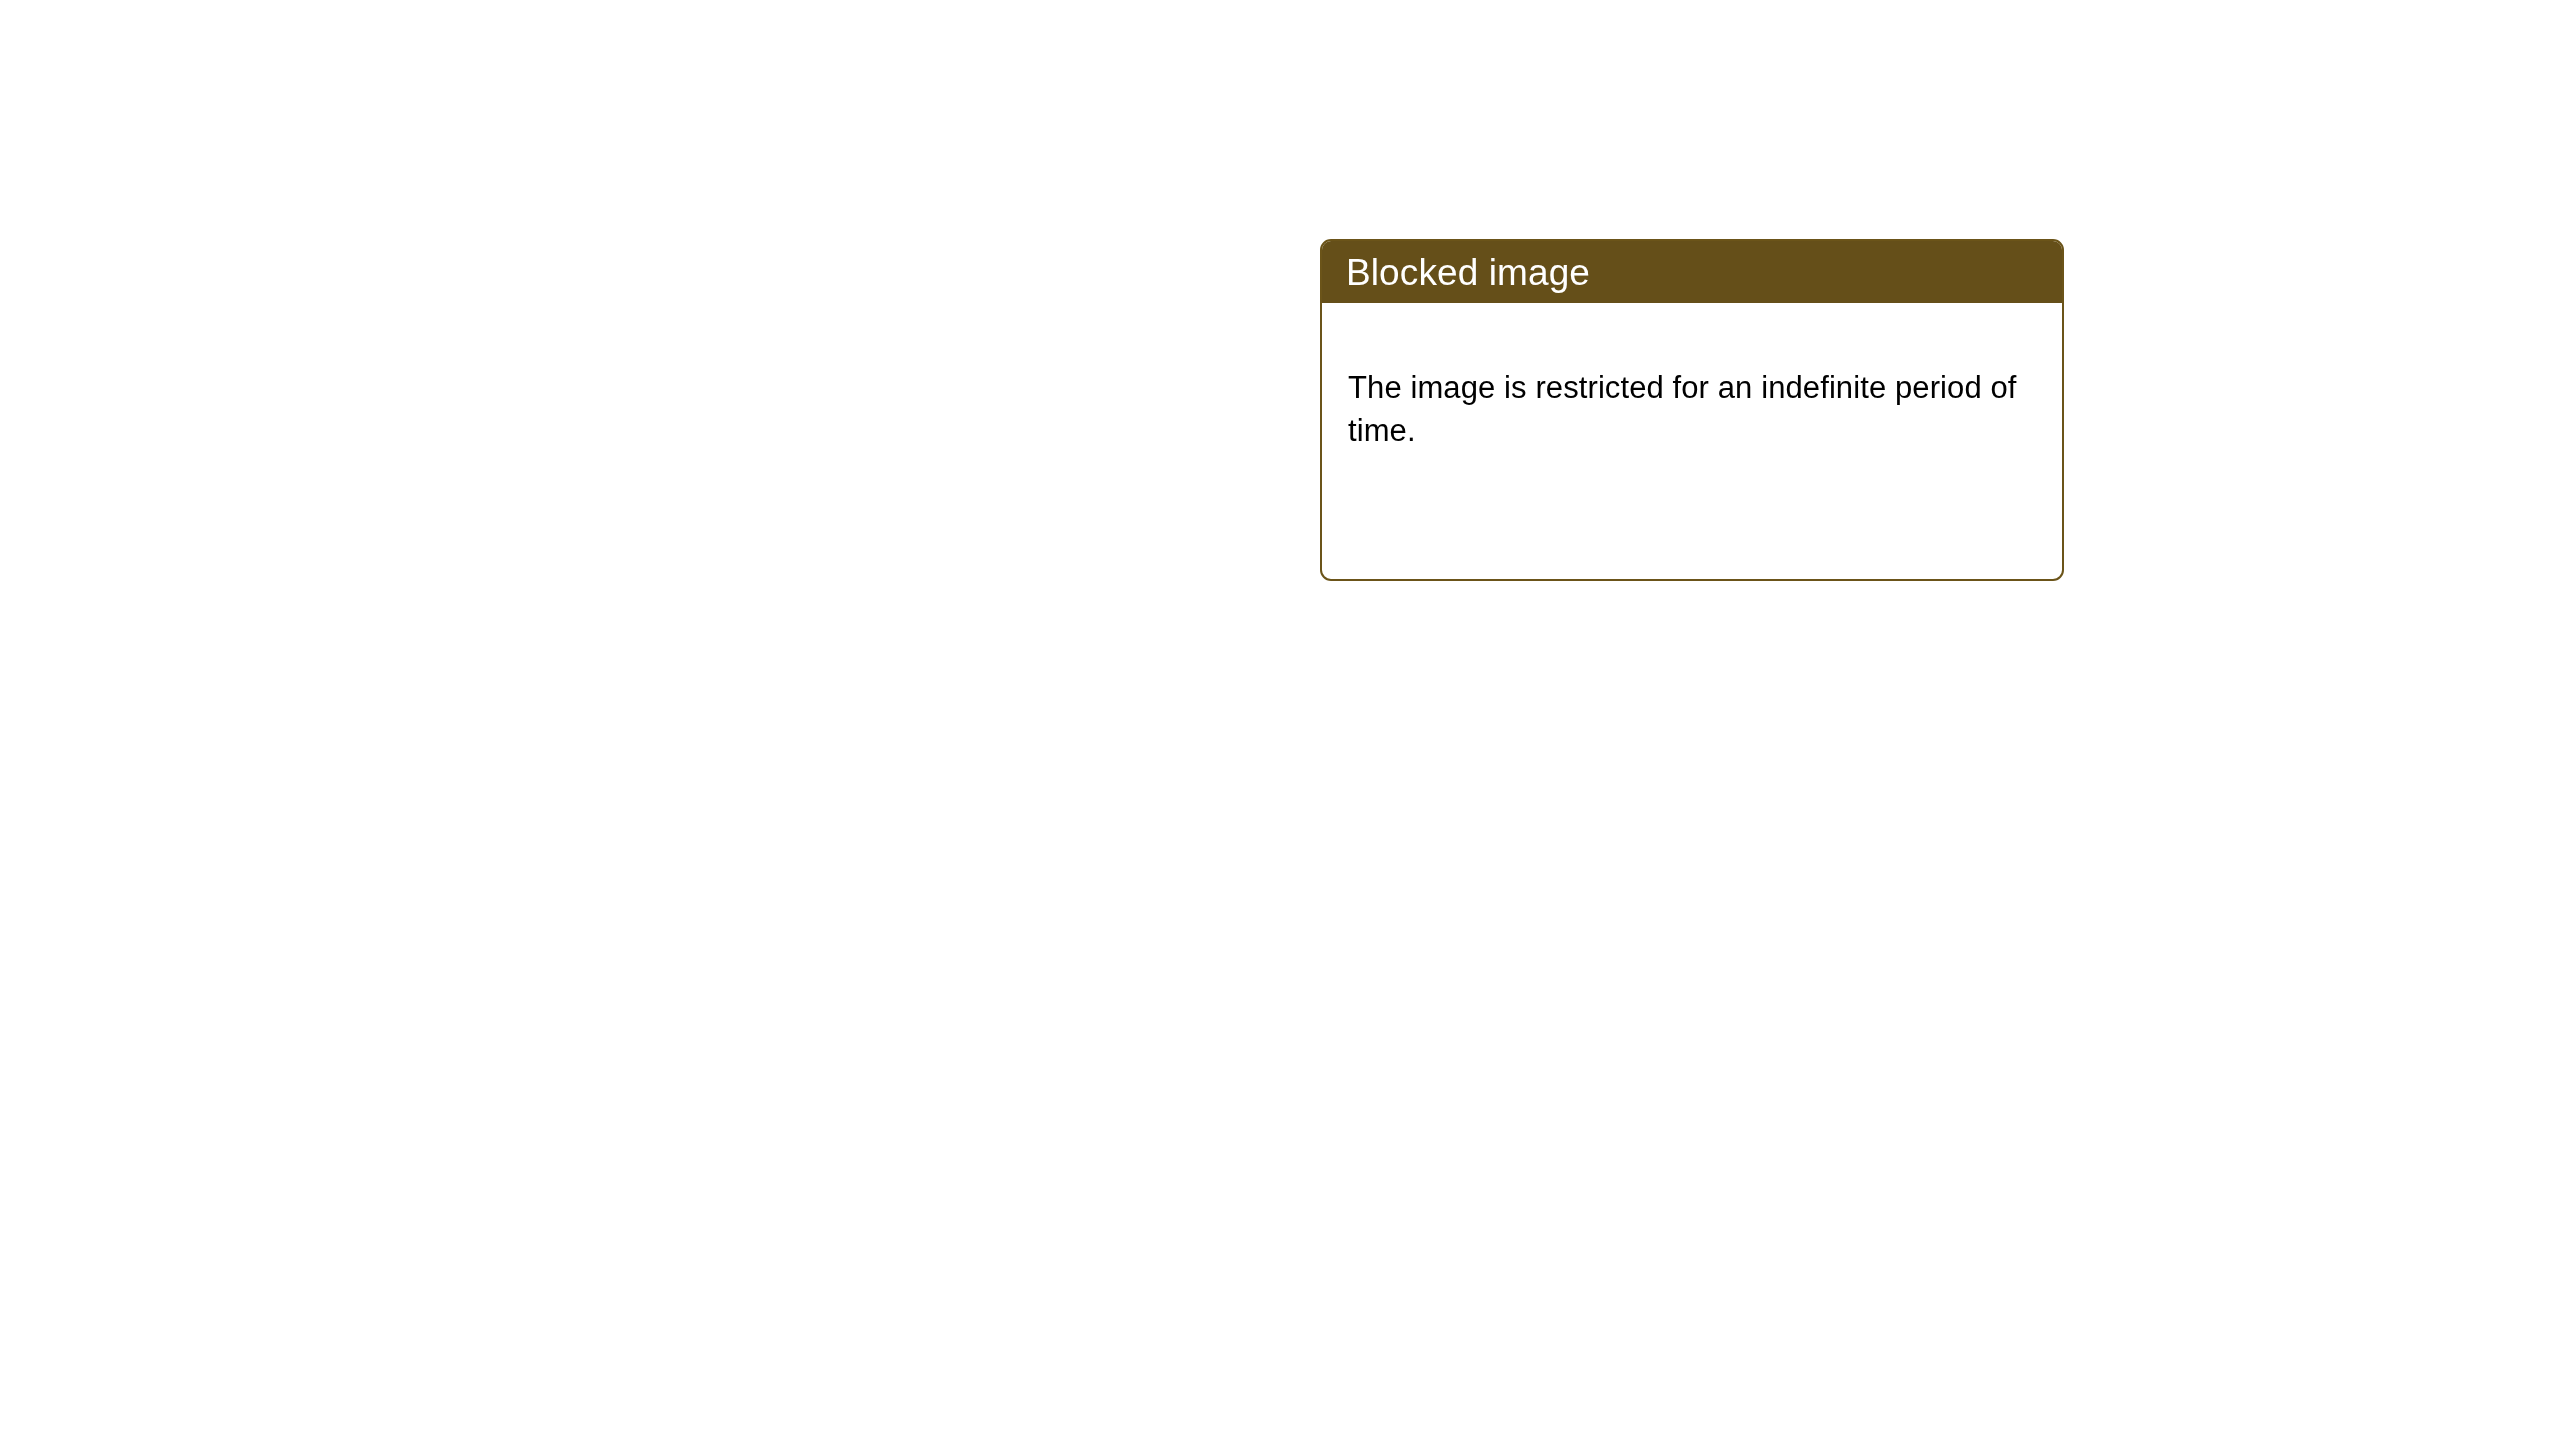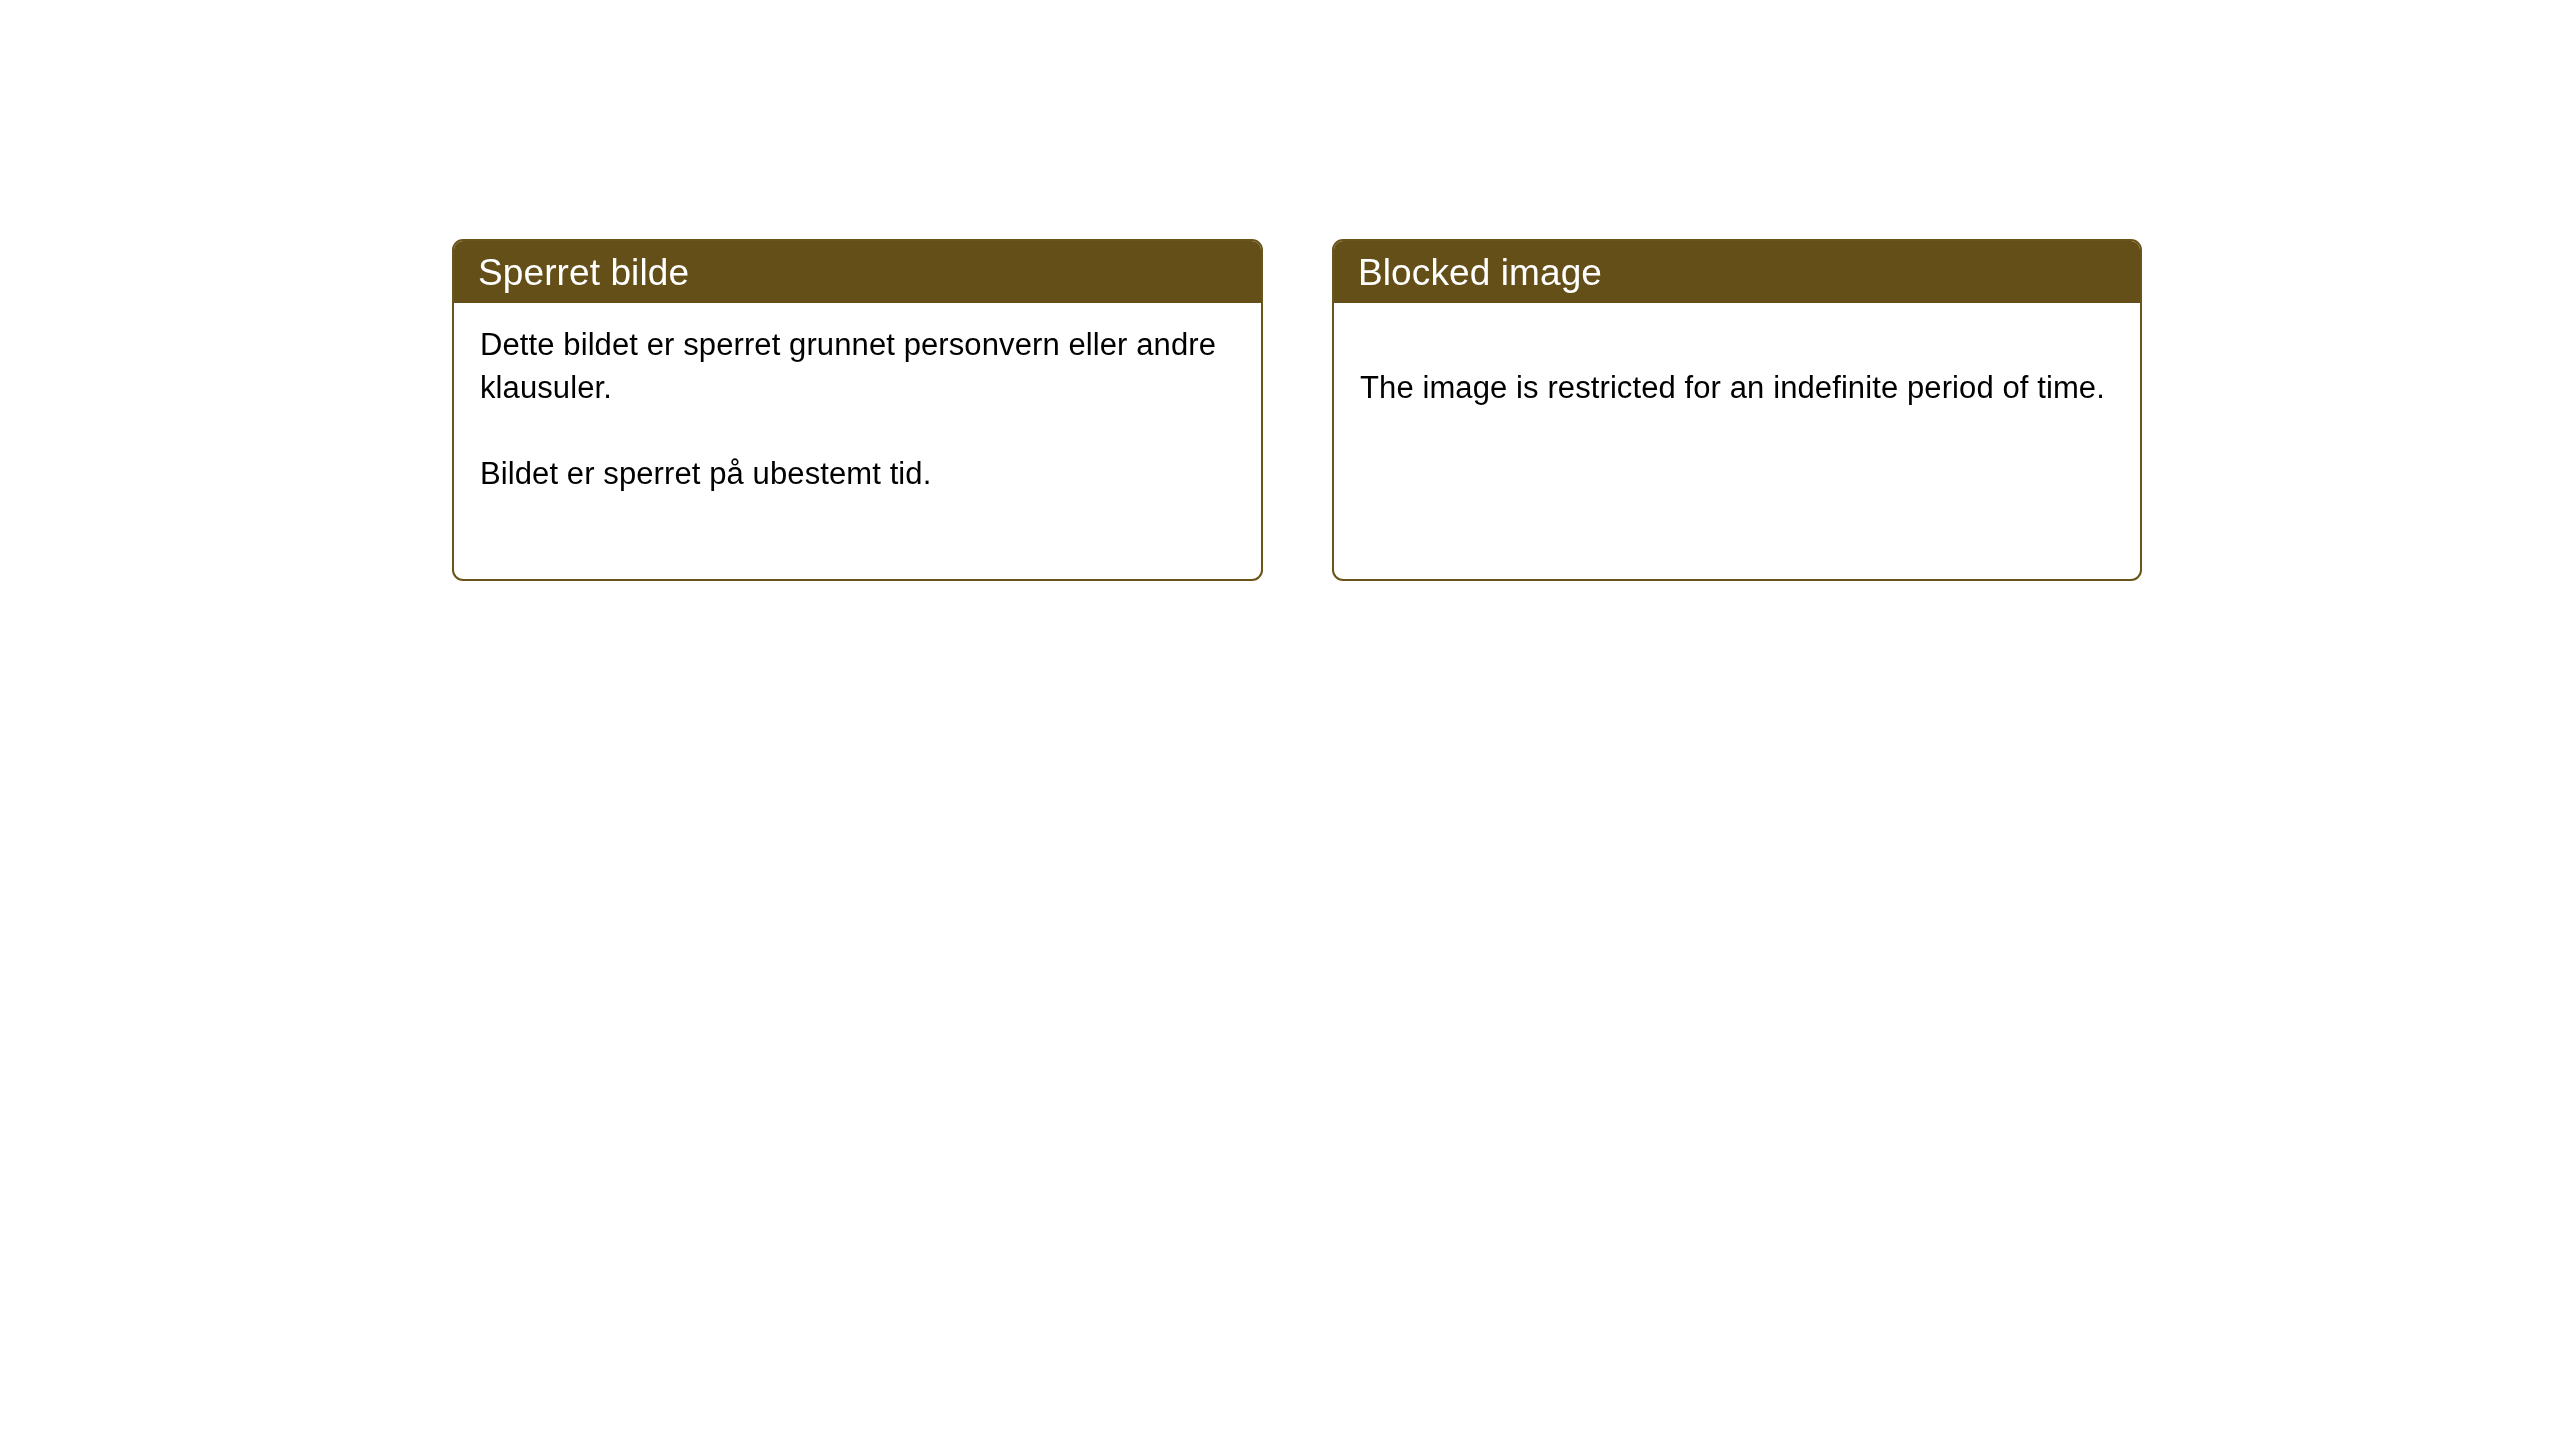--- a/index.html
+++ b/index.html
@@ -36,23 +36,22 @@
   .card-left {
     left: 452px;
     top: 239px;
     width: 811px;
     height: 342px;
   }
 
   .card-right {
     left: 1320px;
     top: 239px;
-    width: 810px;
+    width: 744px;
     height: 342px;
-    margin-left: 12px;
   }
 
   .card-header {
     box-sizing: border-box;
     width: 100%;
     height: 62px;
     background: #654F19;
     display: flex;
     align-items: center;
     padding: 0 0 0 24px;
@@ -86,30 +85,20 @@
 
   .paragraph-gap {
     height: 43px;
   }
 </style>
 </head>
 <body>
 
 <div id="stage">
 
-  <section class="notice-card card-left">
-    <div class="card-header">
-      <h2 class="card-title">Sperret bilde</h2>
-    </div>
-    <div class="card-body">
-      <p class="card-paragraph">Dette bildet er sperret grunnet personvern eller andre klausuler.</p>
-      <div class="paragraph-gap"></div>
-      <p class="card-paragraph">Bildet er sperret på ubestemt tid.</p>
-    </div>
-  </section>
 
   <section class="notice-card card-right">
     <div class="card-header">
       <h2 class="card-title">Blocked image</h2>
     </div>
     <div class="card-body">
       <div class="paragraph-gap"></div>
       <p class="card-paragraph">The image is restricted for an indefinite period of time.</p>
     </div>
   </section>

